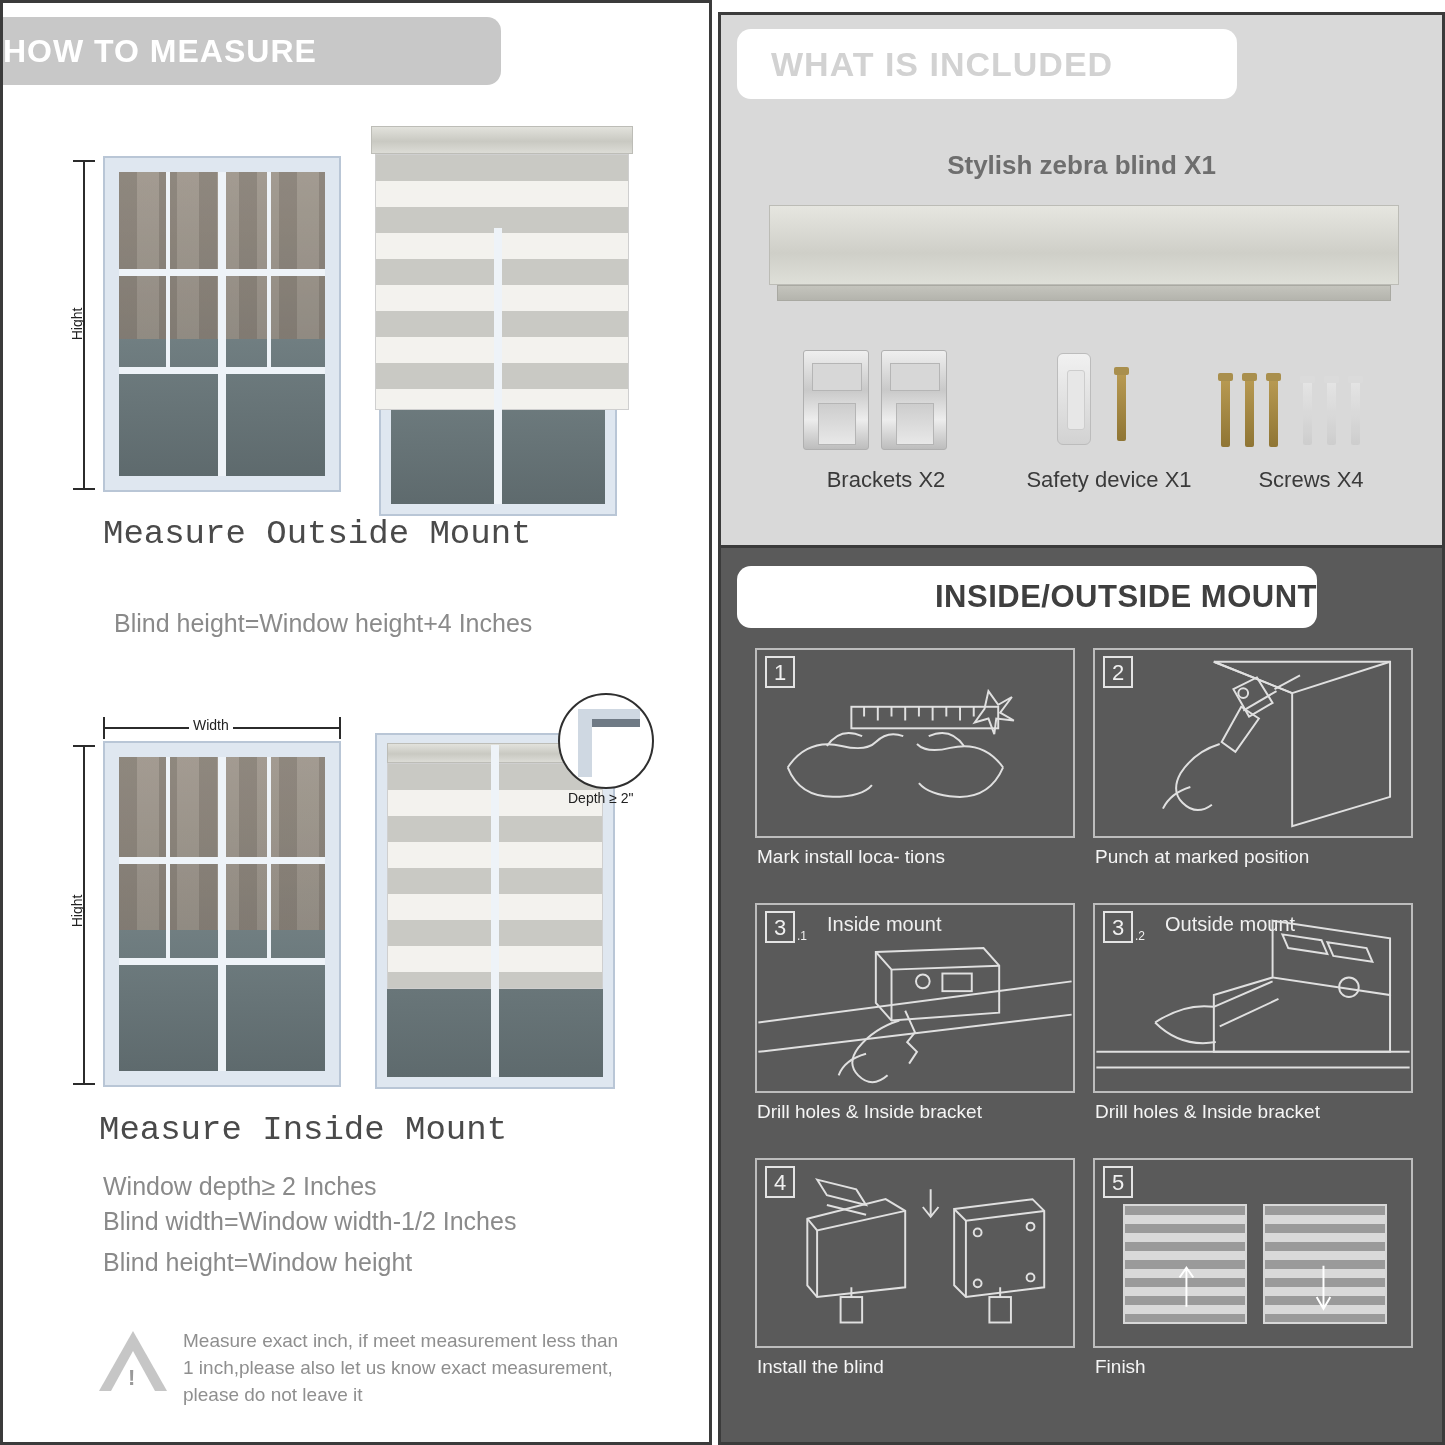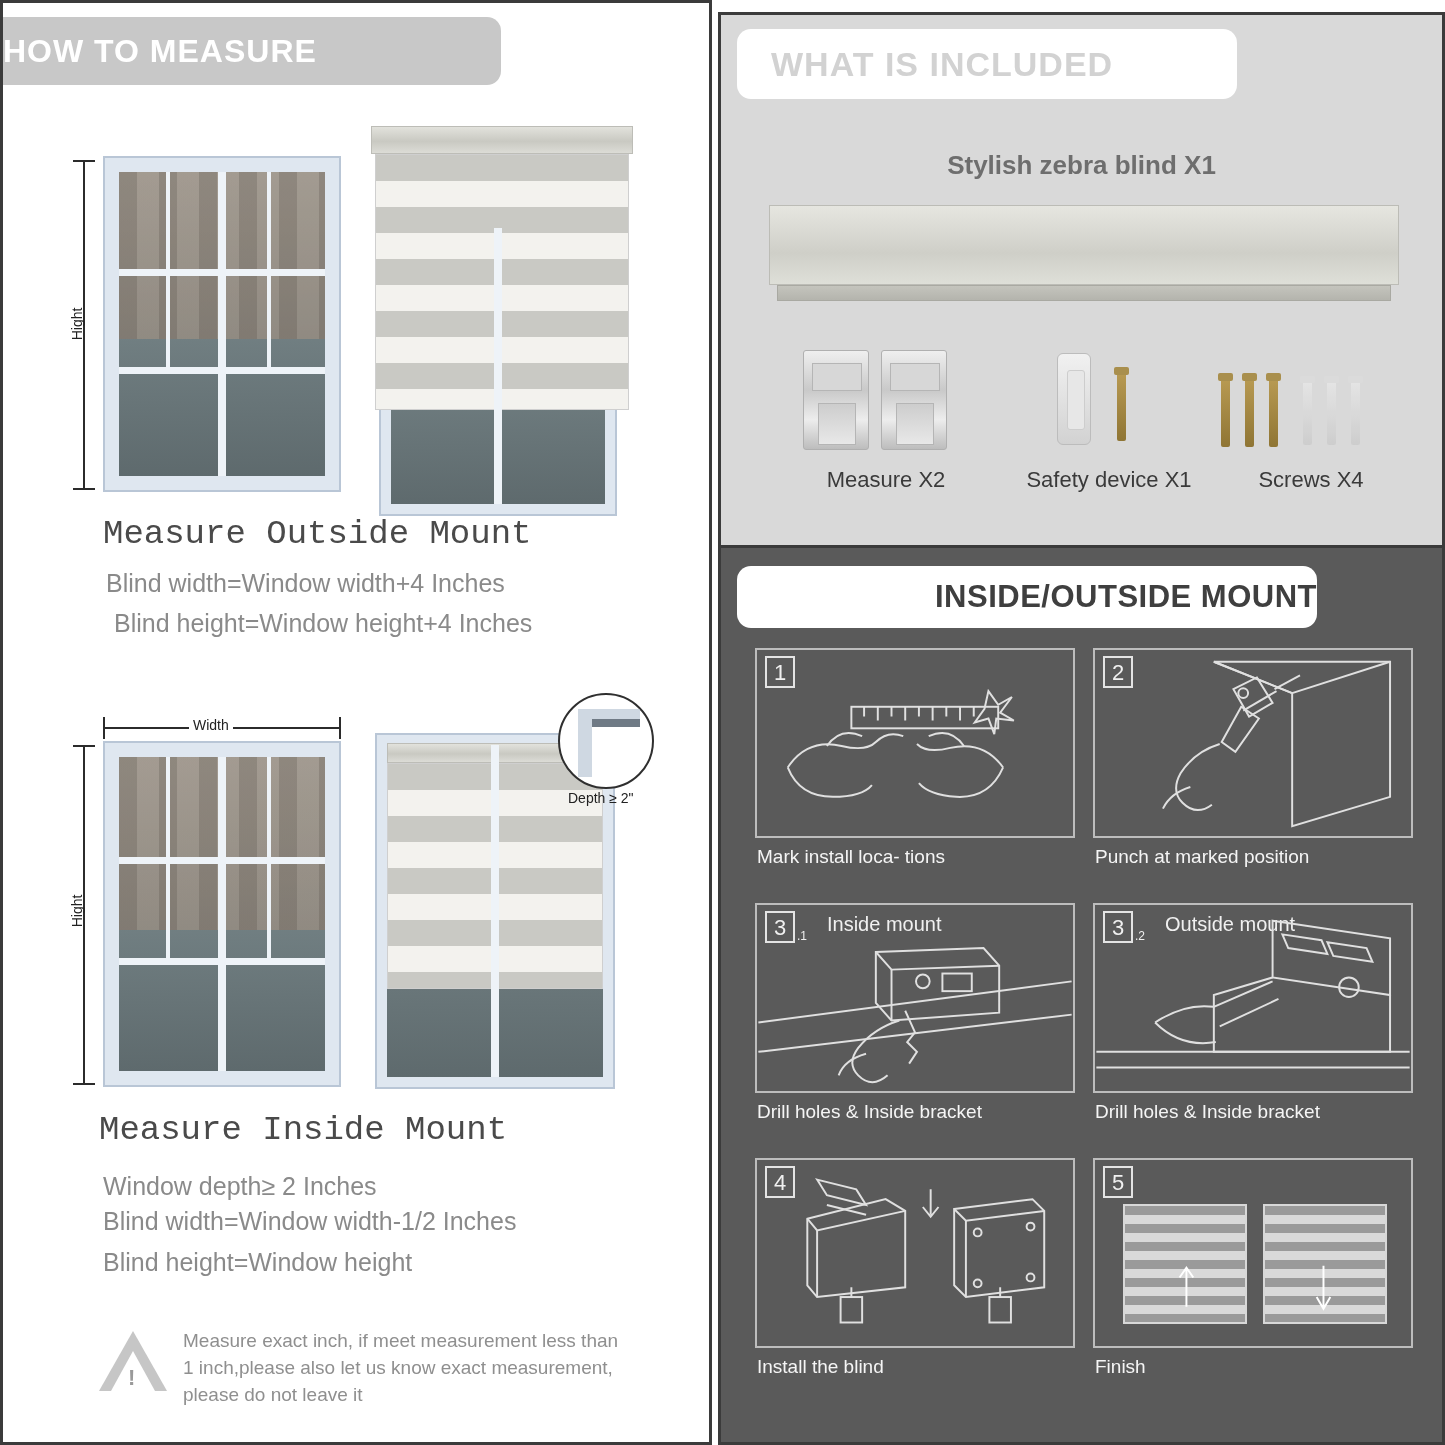--- a/index.html
+++ b/index.html
@@ -282,21 +282,20 @@
           <div class="glass">
             <div class="mullion-v" style="left:48%;top:0;width:8px;height:100%;"></div>
           </div>
         </div>
         <div class="headrail" style="left:0;top:0;width:262px;height:28px;"></div>
         <div class="blind" style="left:4px;top:28px;width:254px;height:256px;"></div>
       </div>
     </div>
 
     <div class="h-title" style="left:100px;top:512px;">Measure Outside Mount</div>
-    <div class="h-line" style="left:103px;top:566px;">Blind width=Window width+4 Inches</div>
     <div class="h-line" style="left:111px;top:606px;">Blind height=Window height+4 Inches</div>
 
     <div class="illus" style="left:0;top:690px;width:712px;height:410px;">
 
       <div class="dimline" style="left:100px;top:34px;width:238px;height:2px;"></div>
       <div class="dimline" style="left:100px;top:24px;width:2px;height:22px;"></div>
       <div class="dimline" style="left:336px;top:24px;width:2px;height:22px;"></div>
       <div class="dimlabel" style="left:186px;top:24px;">Width</div>
 
       <div class="dimline" style="left:80px;top:52px;width:2px;height:340px;"></div>
@@ -350,21 +349,21 @@
       <span>WHAT IS INCLUDED</span>
     </div>
 
     <div class="incl-title">Stylish zebra blind X1</div>
 
     <div class="incl-blind"></div>
     <div class="incl-blind-lip"></div>
 
     <div class="bracket" style="left:82px;top:335px;"></div>
     <div class="bracket" style="left:160px;top:335px;"></div>
-    <div class="part" style="left:40px;top:452px;width:250px;">Measure X2</div>
+    <div class="part" style="left:40px;top:452px;width:250px;">Brackets X2</div>
 
     <div class="safety" style="left:336px;top:338px;"></div>
     <div class="screw-gold" style="left:396px;top:358px;"></div>
     <div class="part" style="left:258px;top:452px;width:260px;">Safety device X1</div>
 
     <div class="screw-gold" style="left:500px;top:364px;"></div>
     <div class="screw-gold" style="left:524px;top:364px;"></div>
     <div class="screw-gold" style="left:548px;top:364px;"></div>
     <div class="screw-clear" style="left:582px;top:366px;"></div>
     <div class="screw-clear" style="left:606px;top:366px;"></div>

